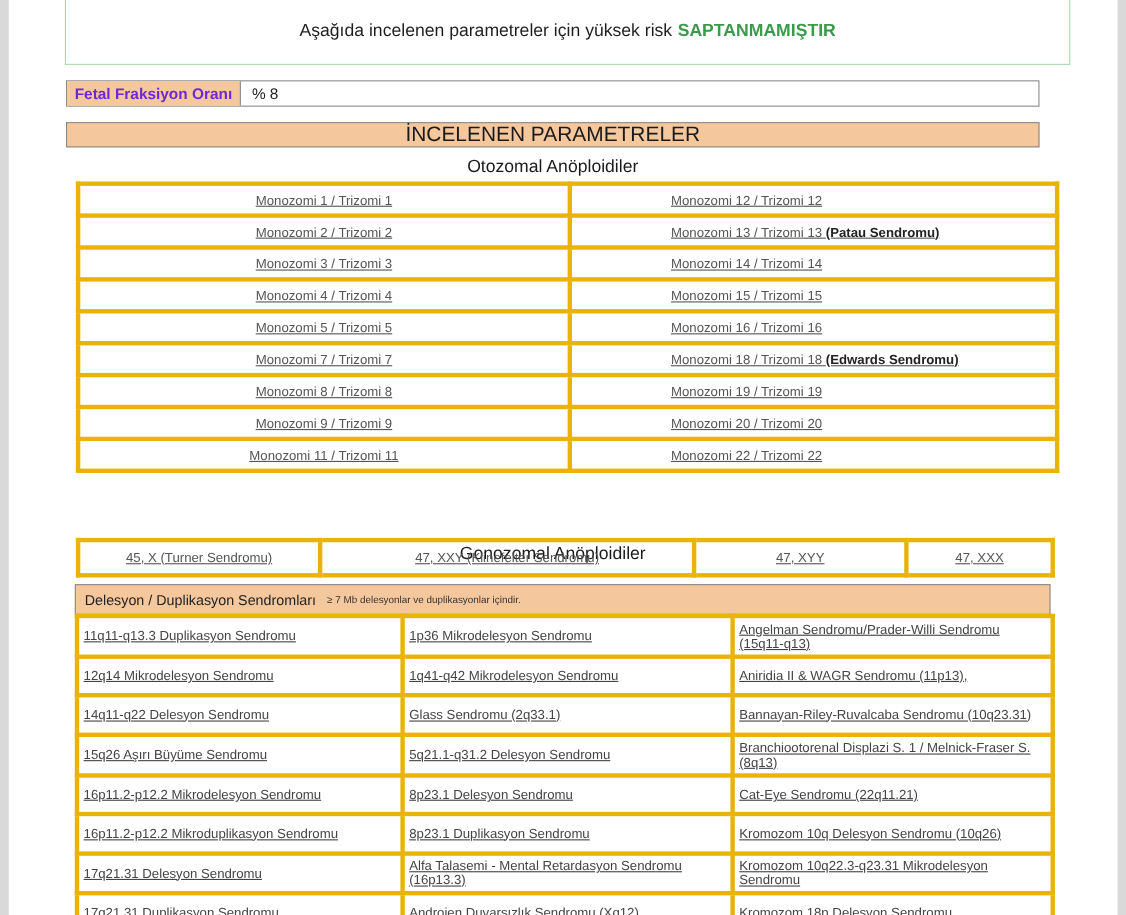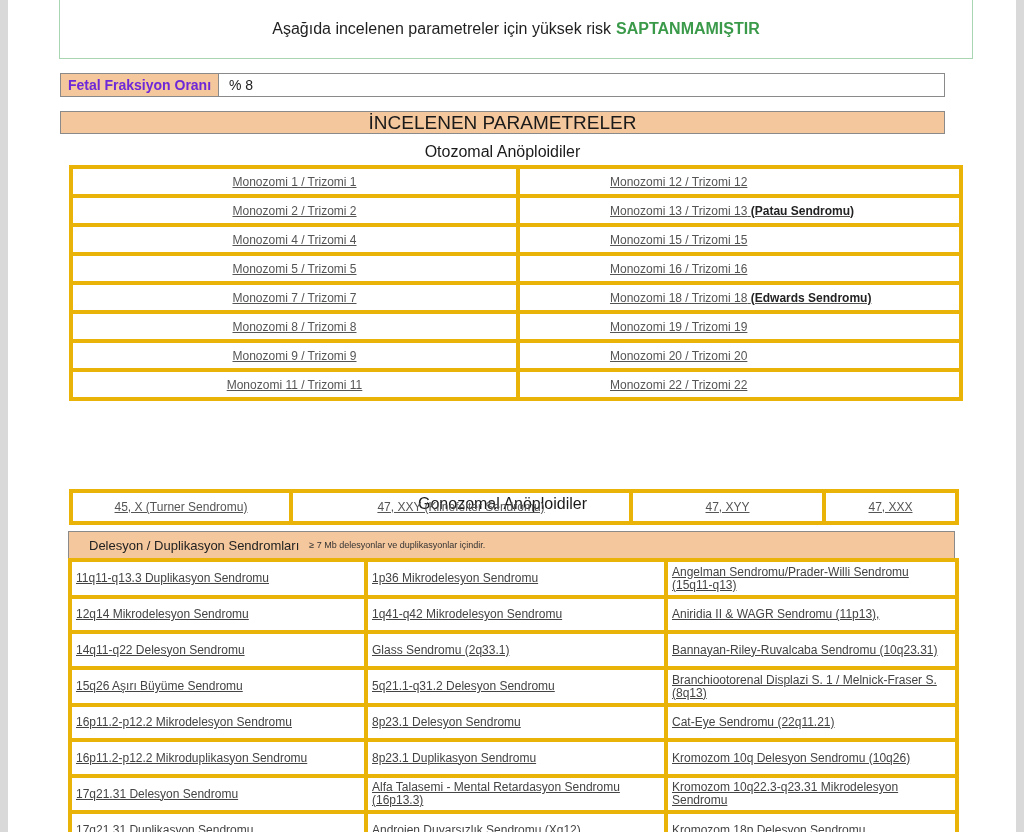--- a/index.html
+++ b/index.html
@@ -72,21 +72,21 @@
   
   .gono-table { left: 69px; top: 489px; width: 886px; }
   .gono-table td { text-align: center; height: 28px; }
 
   
   .del-header {
     position: absolute; left: 68px; top: 531px; width: 887px; height: 28px;
     background: #f5c79c; border: 1px solid #8a8a8a; box-sizing: border-box;
     display: flex; align-items: center; padding-left: 8px;
   }
-  .del-header .title { font-size: 13px; color: #222; margin-left: 12px; }
+  .del-header .title { font-size: 13px; color: #222; }
   .del-header .note { font-size: 9px; color: #333; margin-left: 10px; }
 
   .del-table { left: 68px; top: 558px; width: 887px; }
   .del-table td {
     text-align: left; vertical-align: middle; padding: 0 4px;
     font-size: 12px; color: #444; white-space: normal; line-height: 13px;
   }
   .del-table col.c1 { width: 296px; }
   .del-table col.c2 { width: 300px; }
   .del-table col.c3 { width: 291px; }
@@ -113,20 +113,24 @@
 
 <table class="grid-table auto-table">
   <tbody id="auto-body">
       <tr>
         <td class="left"><span>Monozomi 1 / Trizomi 1</span></td>
         <td class="right"><span>Monozomi 12 / Trizomi 12</span></td>
       </tr>
       <tr>
         <td class="left"><span>Monozomi 2 / Trizomi 2</span></td>
         <td class="right"><span>Monozomi 13 / Trizomi 13</span> <span class="bold">(Patau Sendromu)</span></td>
+      </tr>
+      <tr>
+        <td class="left"><span>Monozomi 3 / Trizomi 3</span></td>
+        <td class="right"><span>Monozomi 14 / Trizomi 14</span></td>
       </tr>
       <tr>
         <td class="left"><span>Monozomi 4 / Trizomi 4</span></td>
         <td class="right"><span>Monozomi 15 / Trizomi 15</span></td>
       </tr>
       <tr>
         <td class="left"><span>Monozomi 5 / Trizomi 5</span></td>
         <td class="right"><span>Monozomi 16 / Trizomi 16</span></td>
       </tr>
       <tr>

